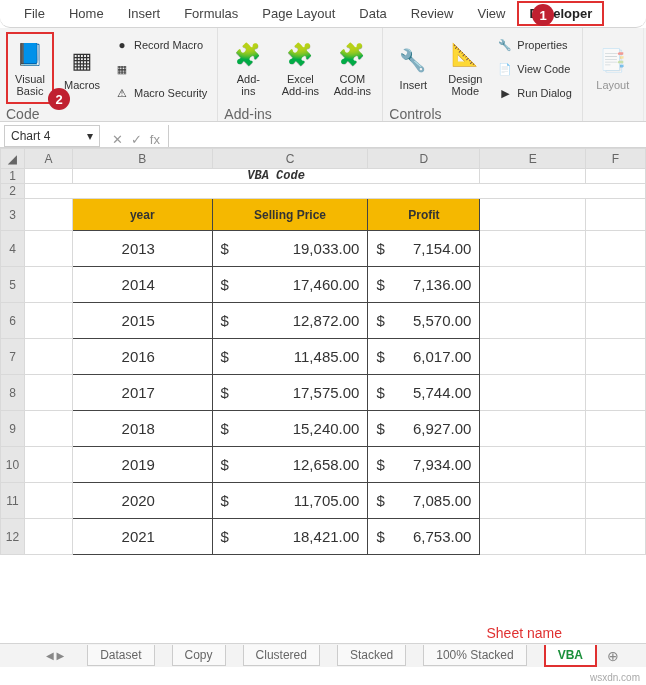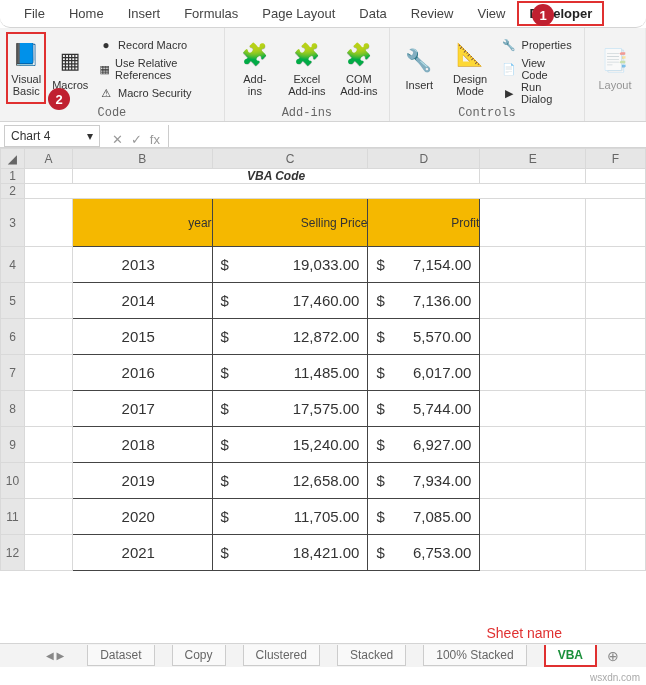--- a/index.html
+++ b/index.html
@@ -10,21 +10,21 @@
 .tab { padding: 5px 12px; cursor: pointer; font-size: 13px; color: #444; }
 .tab.active { border: 2px solid #e03030; padding: 3px 10px; font-weight: bold; color: #222; }
 .badge { position: absolute; width: 22px; height: 22px; background: #c02030; color: #fff; border-radius: 50%; display: flex; align-items: center; justify-content: center; font-weight: bold; font-size: 13px; z-index: 10; }
 .badge1 { top: 4px; left: 532px; }
 .badge2 { top: 88px; left: 48px; }
 
 
 .ribbon { display: flex; height: 94px; background: #f3f3f3; border-bottom: 1px solid #d4d4d4; }
 .group { display: flex; flex-direction: column; padding: 4px 6px 2px; border-right: 1px solid #e0e0e0; }
 .group-body { flex: 1; display: flex; align-items: flex-start; gap: 4px; }
-.group-label { text-align: center; font-size: 12px; color: #666; padding: 2px 0; font-family: Liberation Mono, monospace; }
+.group-label { text-align: left; font-size: 14px; color: #666; padding: 2px 0; }
 .bigbtn { display: flex; flex-direction: column; align-items: center; justify-content: center; width: 48px; height: 72px; cursor: pointer; font-size: 11px; text-align: center; gap: 2px; }
 .bigbtn.highlight { border: 2px solid #e03030; }
 .icon-lg { width: 32px; height: 32px; display: flex; align-items: center; justify-content: center; font-size: 22px; }
 .smallbtns { display: flex; flex-direction: column; gap: 2px; padding-top: 2px; }
 .smallbtn { display: flex; align-items: center; gap: 4px; font-size: 11px; cursor: pointer; height: 22px; padding: 0 4px; }
 .smallbtn .si { width: 16px; text-align: center; }
 
 
 .fbar { display: flex; height: 26px; border-bottom: 1px solid #d4d4d4; align-items: flex-end; background: #fff; }
 .namebox { width: 96px; border: 1px solid #ccc; height: 22px; margin: 0 4px; display: flex; align-items: center; padding: 0 6px; font-size: 12px; justify-content: space-between; }
@@ -37,22 +37,22 @@
 .colhdr th { background: #e6e6e6; color: #666; font-weight: normal; text-align: center; height: 20px; }
 .rowhdr { background: #e6e6e6; color: #666; text-align: center; width: 24px; }
 .colA { width: 48px; }
 .colB { width: 140px; }
 .colC { width: 156px; }
 .colD { width: 112px; }
 .colE { width: 106px; }
 .colF { width: 60px; }
 
 
-.title-cell { font-size: 20px; font-weight: bold; font-style: italic; text-align: center; }
-.hdr-cell { background: #f5b800; font-weight: normal; text-align: right; font-size: 15px; height: 48px; border: 1px solid #444 !important; }
+.title-cell { font-size: 20px; font-weight: bold; font-style: italic; text-align: center; font-family: Liberation Mono, monospace; }
+.hdr-cell { background: #f5b800; font-weight: bold; text-align: center; font-size: 15px; height: 32px; border: 1px solid #444 !important; }
 .data-row td.cell { border: 1px solid #444 !important; height: 36px; font-size: 15px; }
 .year-cell { text-align: center; padding-right: 8px; margin-top: 8px; }
 .money-cell { text-align: left; padding-left: 8px; position: relative; }
 .money-cell .sym { float: left; }
 .money-cell .val { float: right; padding-right: 8px; }
 
 
 .sheettabs { position: absolute; bottom: 18px; left: 0; right: 0; height: 24px; background: #f3f3f3; border-top: 1px solid #d4d4d4; display: flex; align-items: center; padding-left: 40px; }
 .navtri { color: #888; padding: 0 6px; font-size: 10px; }
 .stab { border: 1px solid #ccc; border-top: none; padding: 3px 12px; font-size: 12px; background: #f9f9f9; color: #666; cursor: pointer; margin-left: 17px; }
@@ -90,21 +90,20 @@
         <div class="icon-lg">▦</div>
         <div>Macros</div>
       </div>
       <div class="smallbtns">
         <div class="smallbtn">
             <span class="si">⏺</span>
             <span>Record Macro</span>
           </div>
         <div class="smallbtn">
             <span class="si">▦</span>
-            <span>Use Relative References</span>
           </div>
         <div class="smallbtn">
             <span class="si">⚠</span>
             <span>Macro Security</span>
           </div>
       </div>
     </div>
     <div class="group-label">Code</div>
   </div>
 

